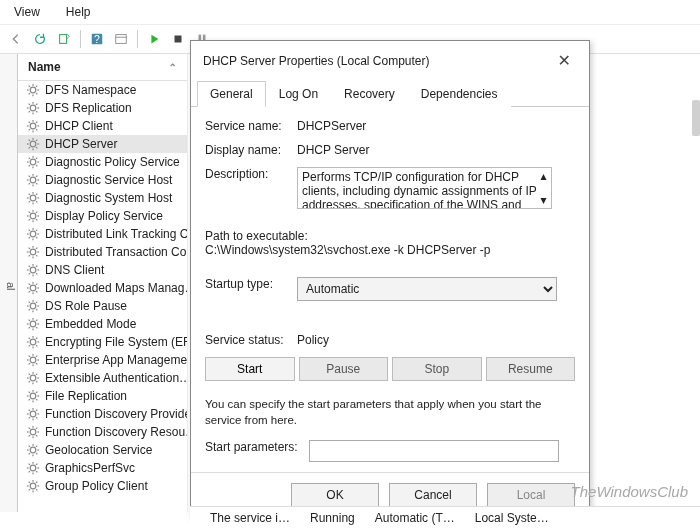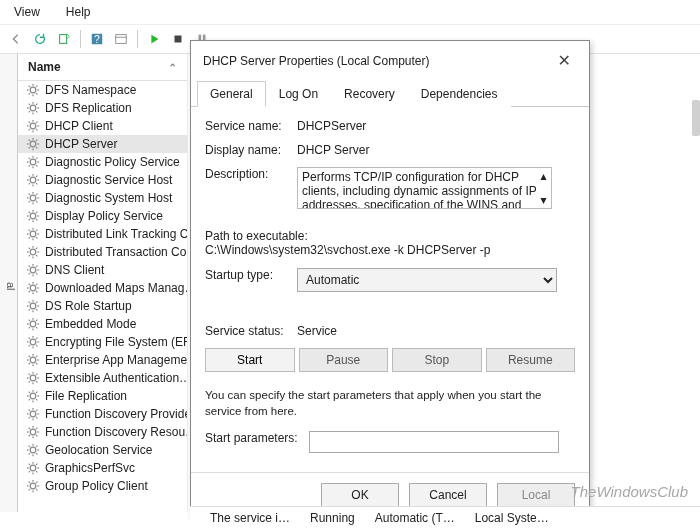--- a/index.html
+++ b/index.html
@@ -31,21 +31,21 @@
 .val{flex:1}
 .descbox{border:1px solid #bbb;height:42px;padding:2px 4px;font-size:11.5px;overflow:hidden;position:relative;width:255px}
 .descbox .sb{position:absolute;right:1px;top:1px;bottom:1px;width:13px;display:flex;flex-direction:column;justify-content:space-between;color:#666;font-size:9px;text-align:center}
 select.startup{width:260px;height:24px;border:1px solid #aaa;background:#f3f3f3;padding:0 4px}
 .btnrow{display:flex;gap:4px;margin:6px 0 16px}
 .dbtn{flex:1;height:24px;border:1px solid #bbb;background:#e9e9e9;color:#555}
 .dbtn.enabled{color:#000;background:#f3f3f3}
 input.params{width:250px;height:22px;border:1px solid #aaa;padding:0 4px}
 .note{font-size:11.5px;margin:10px 0 12px;line-height:1.35}
 .dlgfoot{display:flex;justify-content:flex-end;gap:10px;padding:10px 14px;border-top:1px solid #ddd}
-.fbtn{width:78px;height:24px;border:1px solid #aaa;background:#f3f3f3}
+.fbtn{width:88px;height:24px;border:1px solid #aaa;background:#f3f3f3}
 .fbtn.dim{color:#888;background:#eee}
 .statusbar{position:absolute;left:190px;bottom:0;right:0;height:22px;display:flex;align-items:center;gap:20px;padding:0 20px;border-top:1px solid #ddd;font-size:11.5px;color:#444;background:#fff}
 .watermark{position:absolute;right:12px;bottom:28px;color:#a8a8a8;font-size:15px;font-style:italic;pointer-events:none}
 .rightscroll{position:absolute;right:0;top:100px;width:8px;height:36px;background:#d0d0d0;border-radius:2px}
 </style>
 </head>
 <body>
 
 <div class="menubar">
   <span>View</span>
@@ -309,21 +309,21 @@
               <line x1="8" y1="1" x2="8" y2="3"></line>
               <line x1="8" y1="13" x2="8" y2="15"></line>
               <line x1="1" y1="8" x2="3" y2="8"></line>
               <line x1="13" y1="8" x2="15" y2="8"></line>
               <line x1="3" y1="3" x2="4.5" y2="4.5"></line>
               <line x1="11.5" y1="11.5" x2="13" y2="13"></line>
               <line x1="3" y1="13" x2="4.5" y2="11.5"></line>
               <line x1="11.5" y1="4.5" x2="13" y2="3"></line>
             </g>
           </svg>
-          <span>DS Role Startup</span>
+          <span>DS Role Pause</span>
         </div>
         <div class="svc">
           <svg class="gear" viewBox="0 0 16 16">
             <circle cx="8" cy="8" r="3.2" fill="none" stroke="#888" stroke-width="1.4"></circle>
             <g stroke="#888" stroke-width="1.4">
               <line x1="8" y1="1" x2="8" y2="3"></line>
               <line x1="8" y1="13" x2="8" y2="15"></line>
               <line x1="1" y1="8" x2="3" y2="8"></line>
               <line x1="13" y1="8" x2="15" y2="8"></line>
               <line x1="3" y1="3" x2="4.5" y2="4.5"></line>
@@ -509,27 +509,27 @@
         <div class="sb">
             <span>▴</span>
             <span>▾</span>
           </div>
       </div>
     </div>
     <div class="row" style="display:block;margin-top:20px">
       <div>Path to executable:</div>
       <div>C:\Windows\system32\svchost.exe -k DHCPServer -p</div>
     </div>
-    <div class="row" style="margin-top:11px">
+    <div class="row" style="margin-top:20px">
       <div class="lbl">Startup type:</div>
       <select class="startup" id="startup"><option>Automatic</option></select>
     </div>
     <div class="row" style="margin-top:32px">
       <div class="lbl">Service status:</div>
-      <div class="val">Service</div>
+      <div class="val">Policy</div>
     </div>
     <div class="btnrow">
       <button class="dbtn enabled">Start</button>
       <button class="dbtn">Pause</button>
       <button class="dbtn">Stop</button>
       <button class="dbtn">Resume</button>
     </div>
     <div class="note">You can specify the start parameters that apply when you start the service from here.</div>
     <div class="row">
       <div class="lbl" style="flex-basis:104px">Start parameters:</div>

